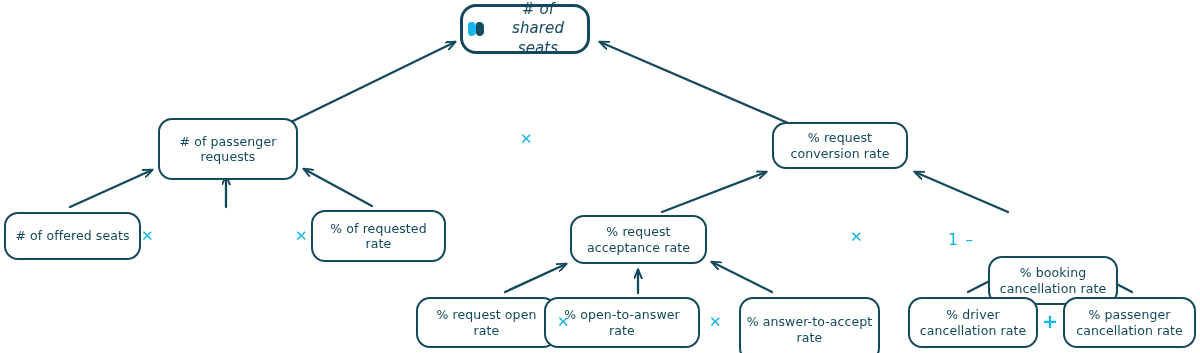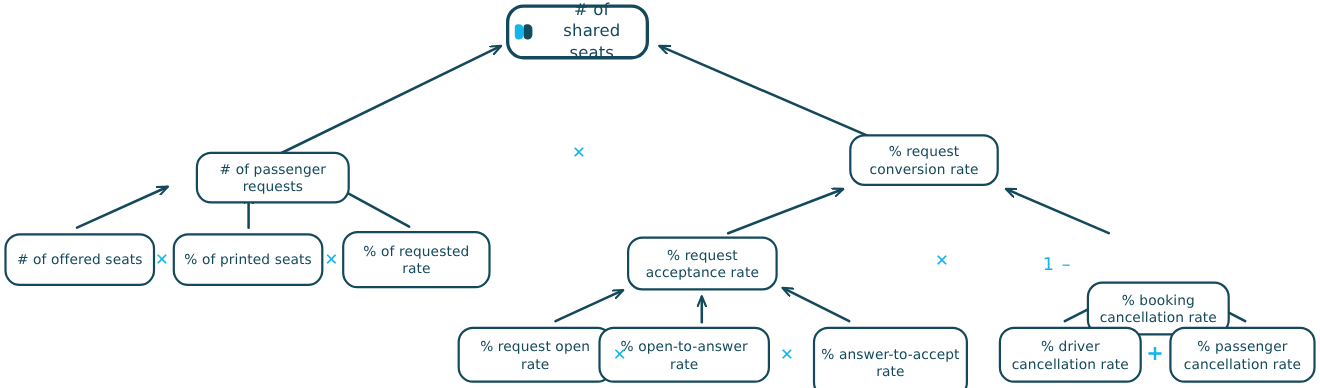--- a/index.html
+++ b/index.html
@@ -124,48 +124,45 @@
       <path d="M638,293 L638,270" marker-end="url(#arrowhead)"></path>
 
       <path d="M772,292 L712,262" marker-end="url(#arrowhead)"></path>
 
       <path d="M968,292 L1019,266" marker-end="url(#arrowhead)"></path>
 
       <path d="M1132,292 L1082,266" marker-end="url(#arrowhead)"></path>
     </g>
   </svg>
 
-  <div class="node root" style="left: 460px; top: 4px; width: 130px; height: 50px;">
+  <div class="node root" style="left: 460px; top: 4px; width: 130px; height: 50px; font-style: italic;">
     <span class="root-row">
       <span class="seat-icon">
         <span class="s1"></span>
           <span class="s2"></span>
       </span>
       <span class="node-label"># of
 shared seats</span>
     </span>
   </div>
 
-  <div class="node" style="left: 158px; top: 138px; width: 140px; height: 47px; margin-left: 20px;">
+  <div class="node" style="left: 158px; top: 118px; width: 140px; height: 62px;">
     <span class="node-label"># of passenger
 requests</span>
   </div>
 
   <div class="node" style="left: 772px; top: 122px; width: 136px; height: 47px;">
     <span class="node-label">% request
 conversion rate</span>
   </div>
 
   <div class="node" style="left: 4px; top: 212px; width: 137px; height: 48px;">
     <span class="node-label"># of offered seats</span>
   </div>
 
-  <div class="node" style="left: 157px; top: 212px; width: 137px; height: 48px;">
-    <span class="node-label">% of printed seats</span>
-  </div>
 
   <div class="node" style="left: 311px; top: 210px; width: 135px; height: 52px;">
     <span class="node-label">% of requested
 rate</span>
   </div>
 
   <div class="node" style="left: 570px; top: 215px; width: 137px; height: 49px;">
     <span class="node-label">% request
 acceptance rate</span>
   </div>

